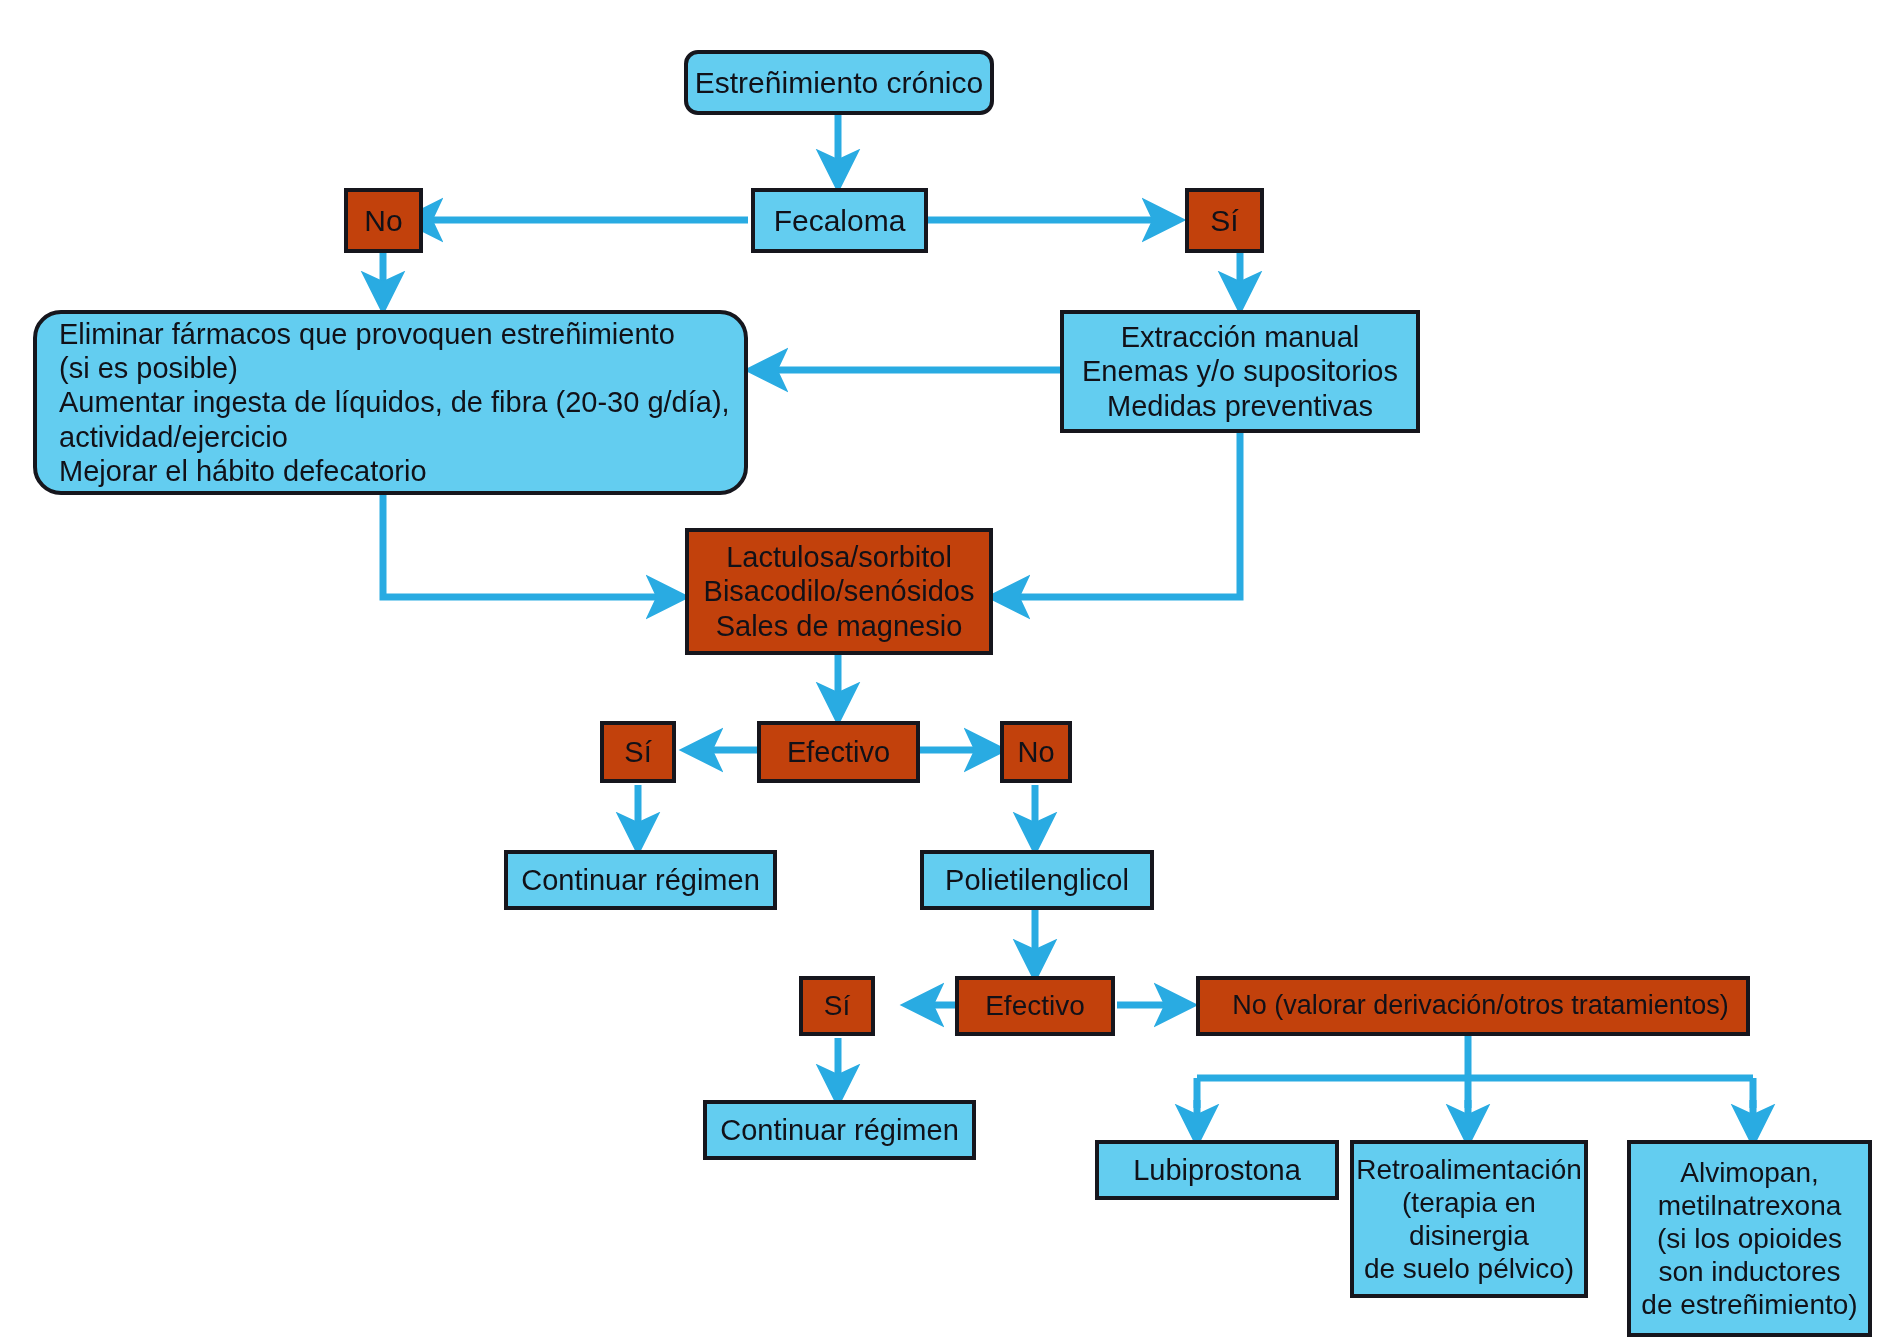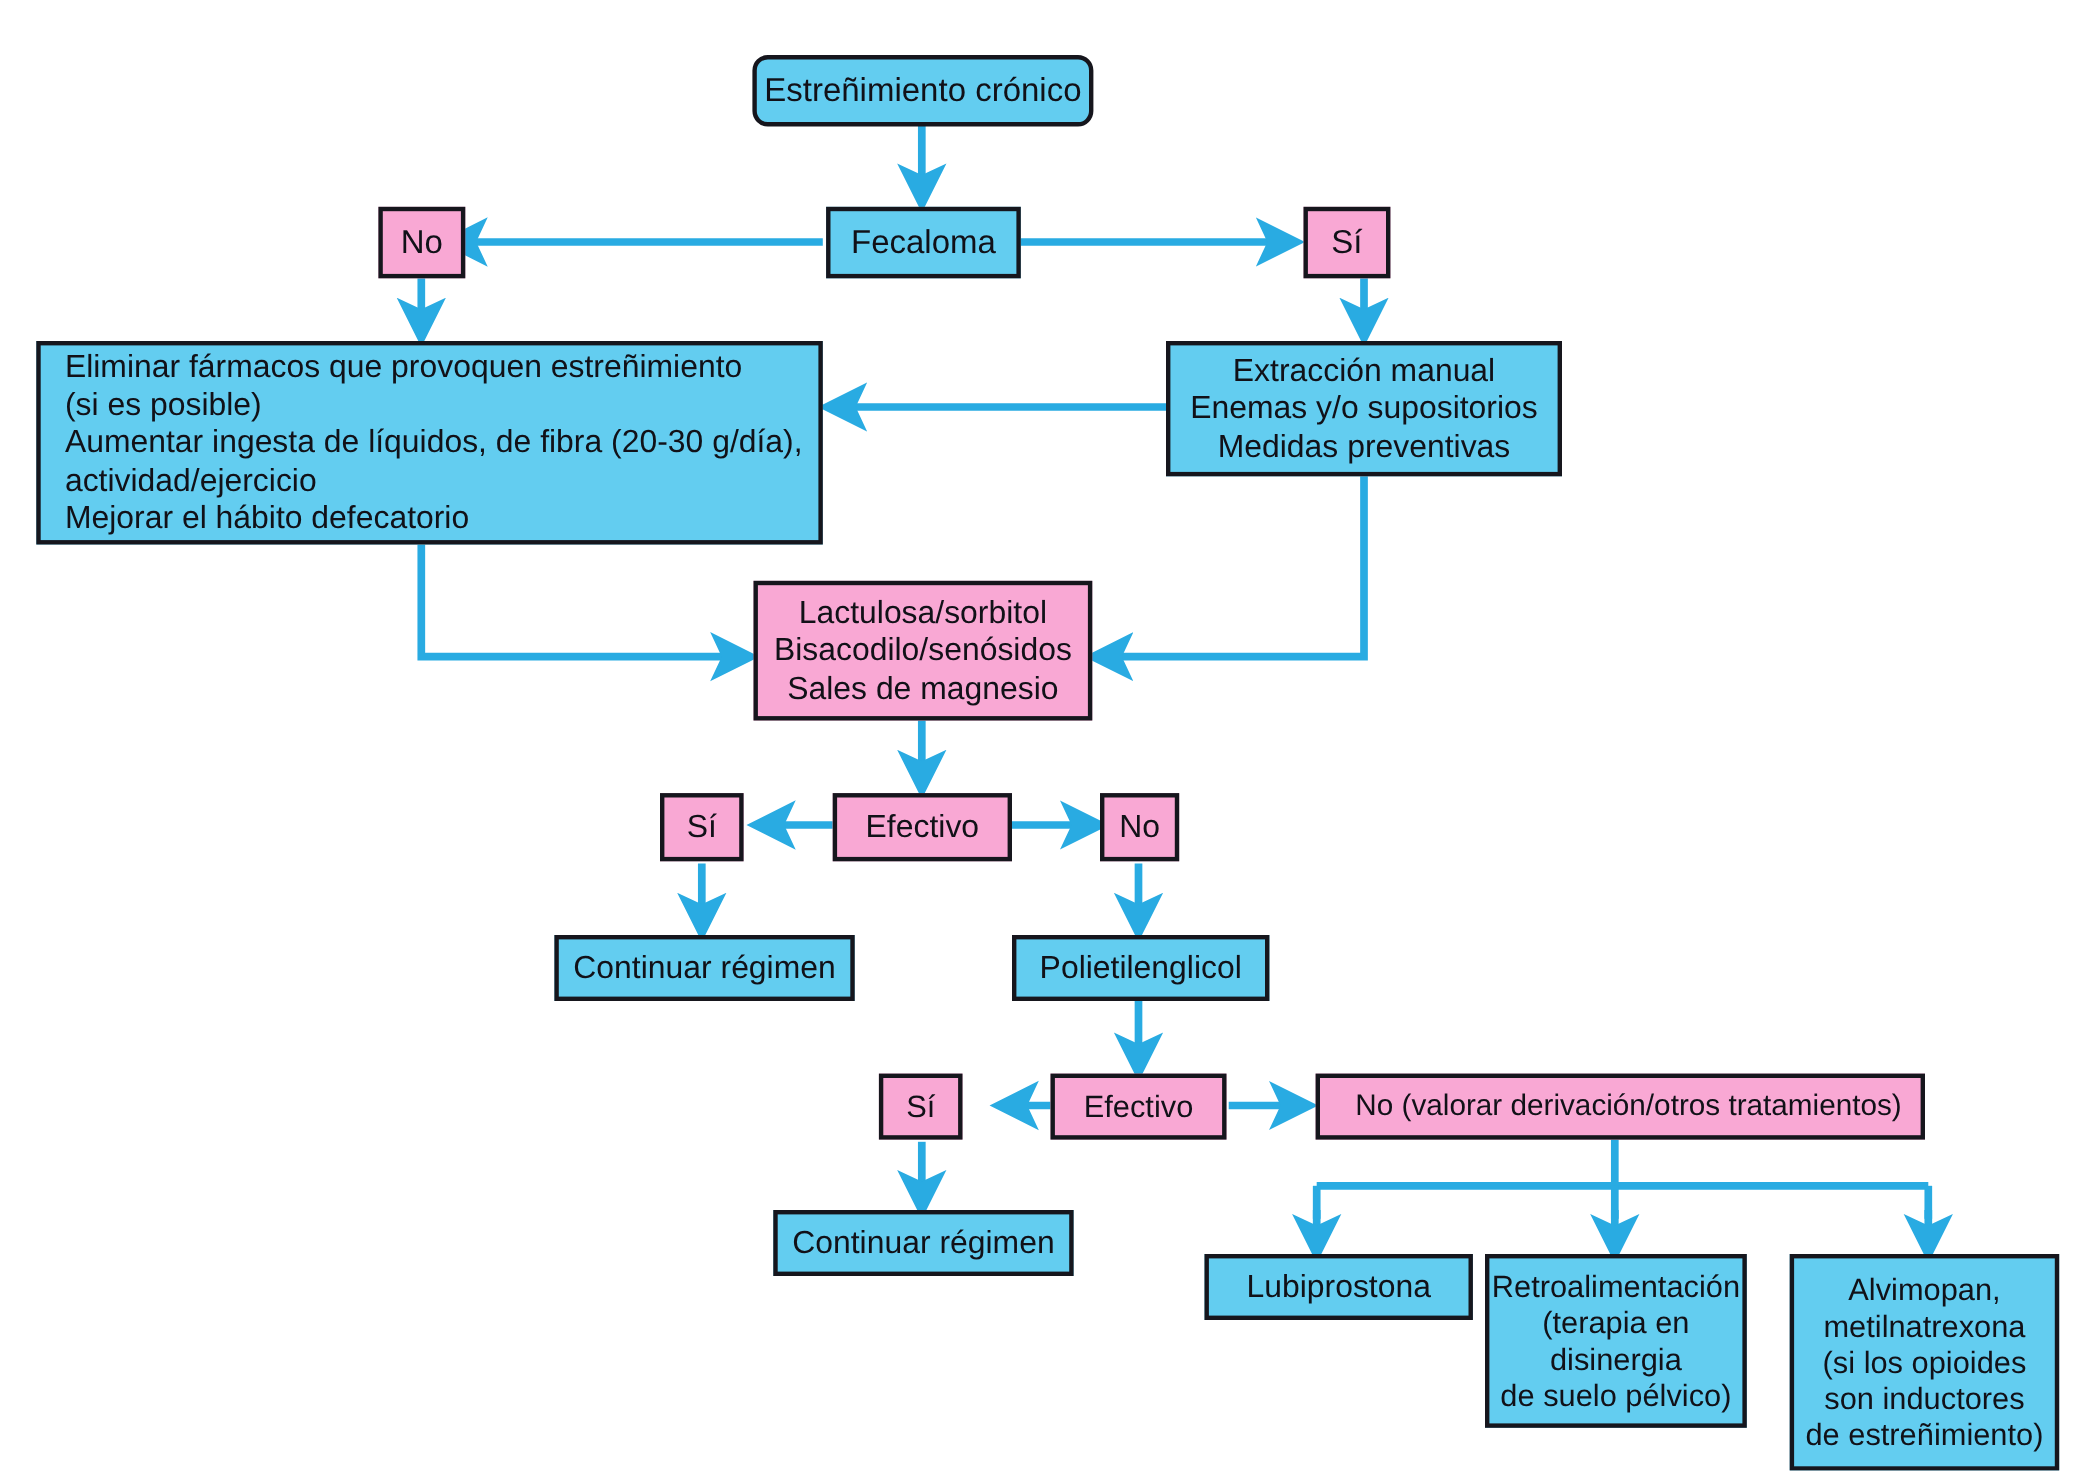--- a/index.html
+++ b/index.html
@@ -32,31 +32,32 @@
     display: flex;
     align-items: center;
     justify-content: center;
     text-align: center;
     color: #111118;
     line-height: 1.18;
     white-space: pre-line;
     z-index: 2;
   }
   .fill-dark  { background: #63cdf0; }
-  .fill-light { background: #f9a8d4; }
+  .fill-light { background: #c2410c; }
 
   .t28 { font-size: 28px; }
   .t29 { font-size: 29px; }
   .t30 { font-size: 30px; }
   .t27 { font-size: 27px; }
 
   .left-align {
     justify-content: flex-start;
     text-align: left;
     padding-left: 22px;
+    border-radius: 28px;
   }
 </style>
 </head>
 <body>
 
 <div id="canvas">
 
   <svg id="edges" viewBox="0 0 1891 1337">
     <defs>
       <marker id="ah" markerWidth="7" markerHeight="7" refX="5.2" refY="3.5" orient="auto" markerUnits="strokeWidth">

